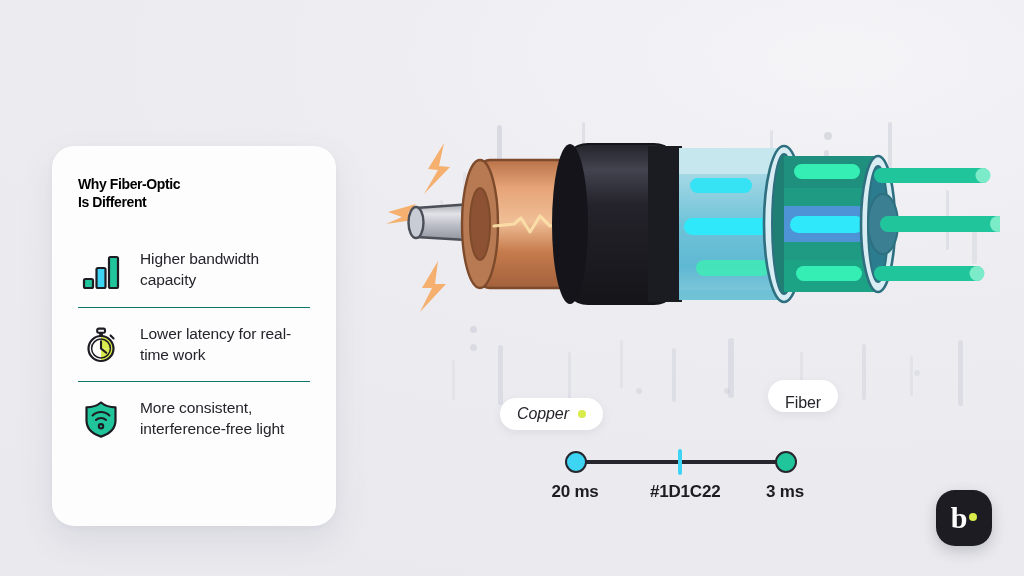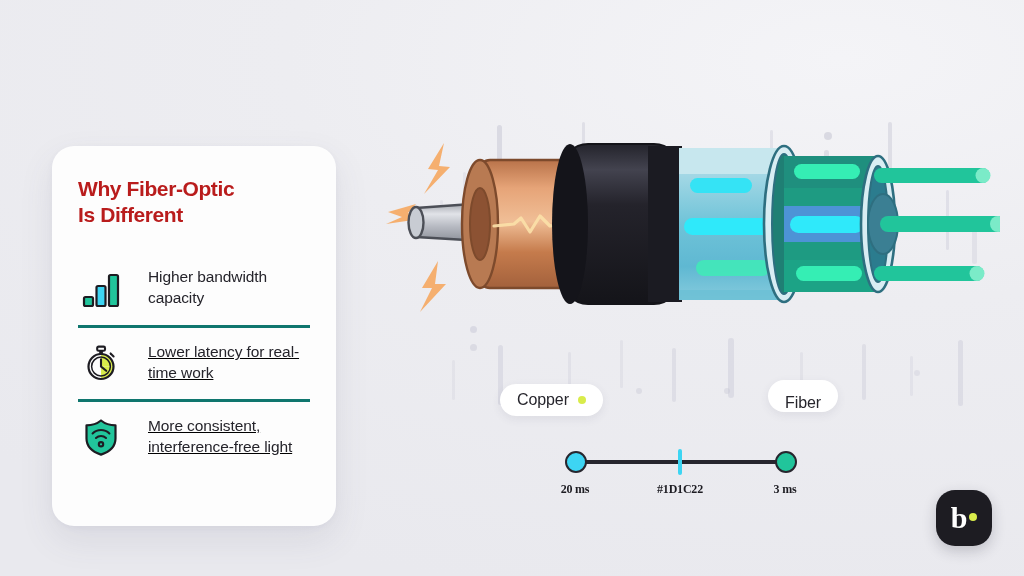--- a/index.html
+++ b/index.html
@@ -63,36 +63,36 @@
     left: 52px;
     top: 146px;
     width: 284px;
     height: 380px;
     background: #fdfdfd;
     border-radius: 22px;
     box-shadow: 0 14px 34px rgba(80, 80, 110, 0.10), 0 2px 6px rgba(80,80,110,0.05);
     padding: 30px 26px 0 26px;
   }
   .card-title {
-    font-size: 21px;
+    font-size: 14px;
     font-weight: 700;
     line-height: 1.25;
-    color: #b91c1c;
+    color: #000000;
     letter-spacing: -0.4px;
   }
   .feature-list { margin-top: 22px; }
   .feature {
     display: flex;
     align-items: center;
-    gap: 24px;
+    gap: 16px;
     min-height: 74px;
     padding: 4px 0;
     justify-content: flex-end;
   }
-  .feature + .feature { border-top: 3px solid #0f766e; text-decoration: underline; }
+  .feature + .feature { border-top: 1px solid #0f766e; }
   .feature-icon {
     flex: 0 0 46px;
     width: 46px;
     height: 46px;
     display: flex;
     align-items: center;
     justify-content: center;
   }
   .feature-text {
     font-size: 15.5px;
@@ -118,21 +118,21 @@
     gap: 9px;
     height: 32px;
     padding: 0 17px;
     background: #ffffff;
     border-radius: 16px;
     font-size: 16px;
     color: #26252c;
     box-shadow: 0 3px 10px rgba(70,70,100,0.09);
     letter-spacing: -0.1px;
   }
-  .pill-copper { left: 500px; top: 384px; }
+  .pill-copper { left: 500px; top: 398px; font-style: italic; }
   .pill-fiber  { left: 768px; top: 380px; align-items: flex-end; }
   .pill-dot {
     width: 8px; height: 8px; border-radius: 50%;
     background: #d9ec4b;
   }
 
   
   .latency { position: absolute; left: 500px; top: 440px; width: 360px; height: 70px; }
   .lat-track {
     position: absolute;
@@ -158,26 +158,25 @@
     border-radius: 2px;
   }
   .lat-labels {
     position: absolute;
     left: 0; top: 42px;
     width: 360px;
     display: flex;
     align-items: baseline;
   }
   .lat-lbl {
-    font-size: 12px;
+    font-size: 17px;
     font-weight: 700;
     color: #1d1c22;
     letter-spacing: -0.2px;
     text-align: center;
-    font-family: Liberation Serif, serif;
   }
   .lat-lbl.l1 { width: 150px; }
   .lat-lbl.l2 { width: 60px; }
   .lat-lbl.l3 { width: 150px; }
 
   
   .logo {
     position: absolute;
     left: 936px;
     top: 490px;

